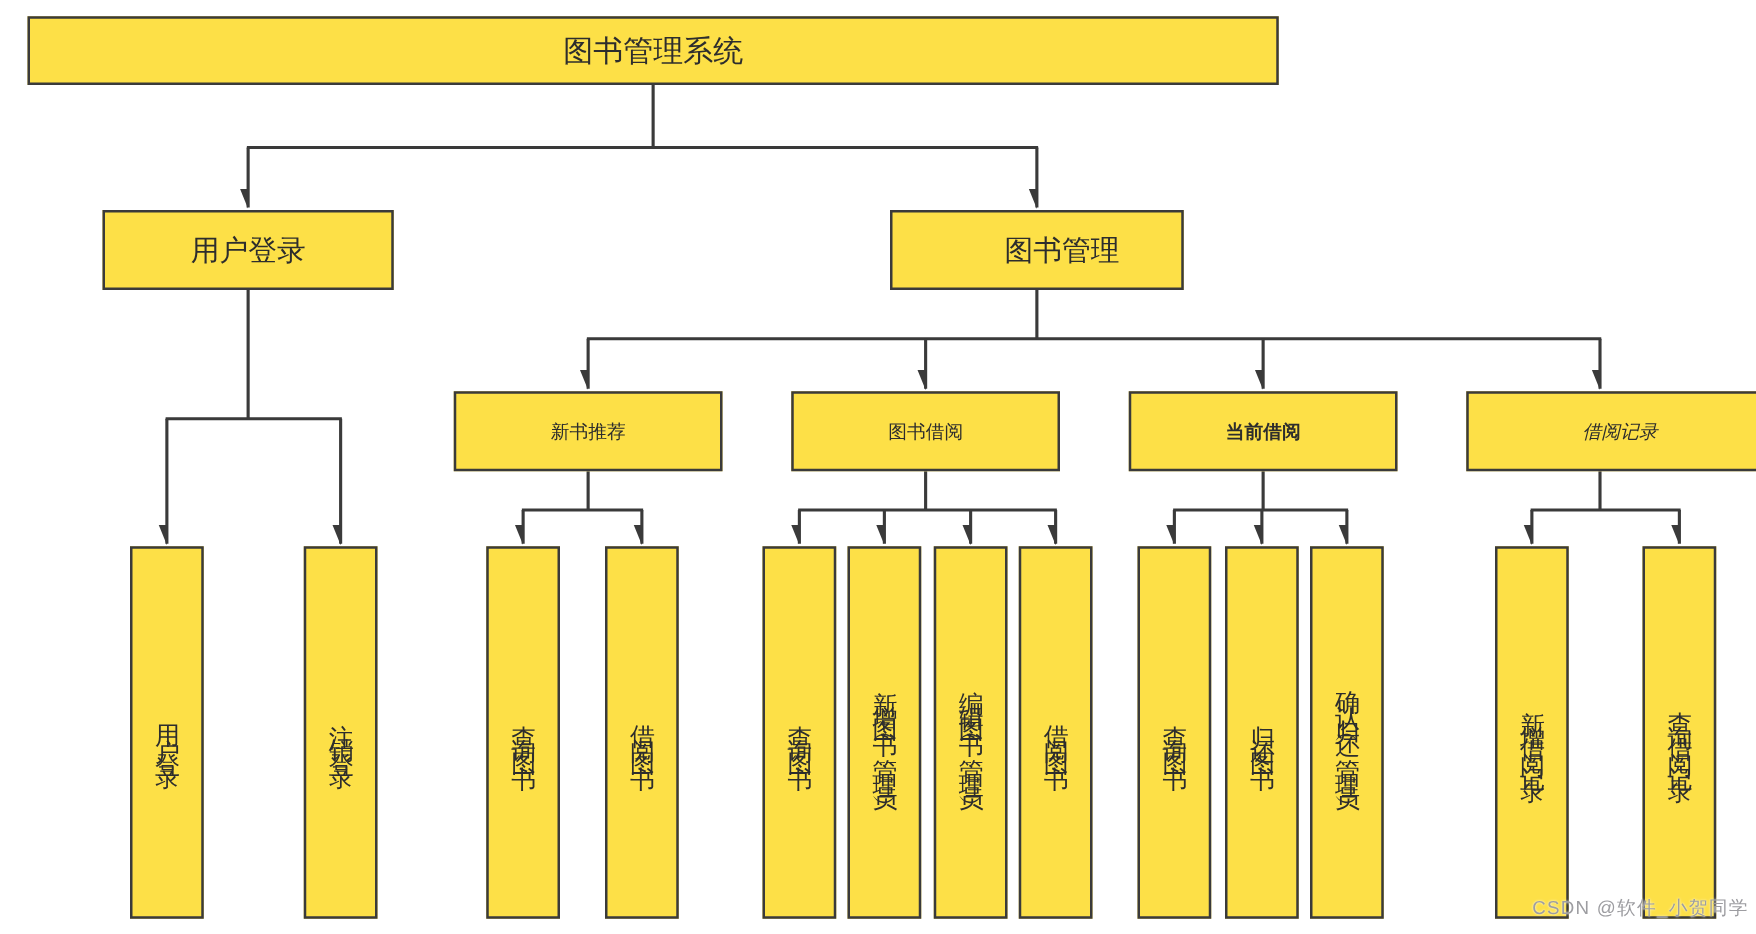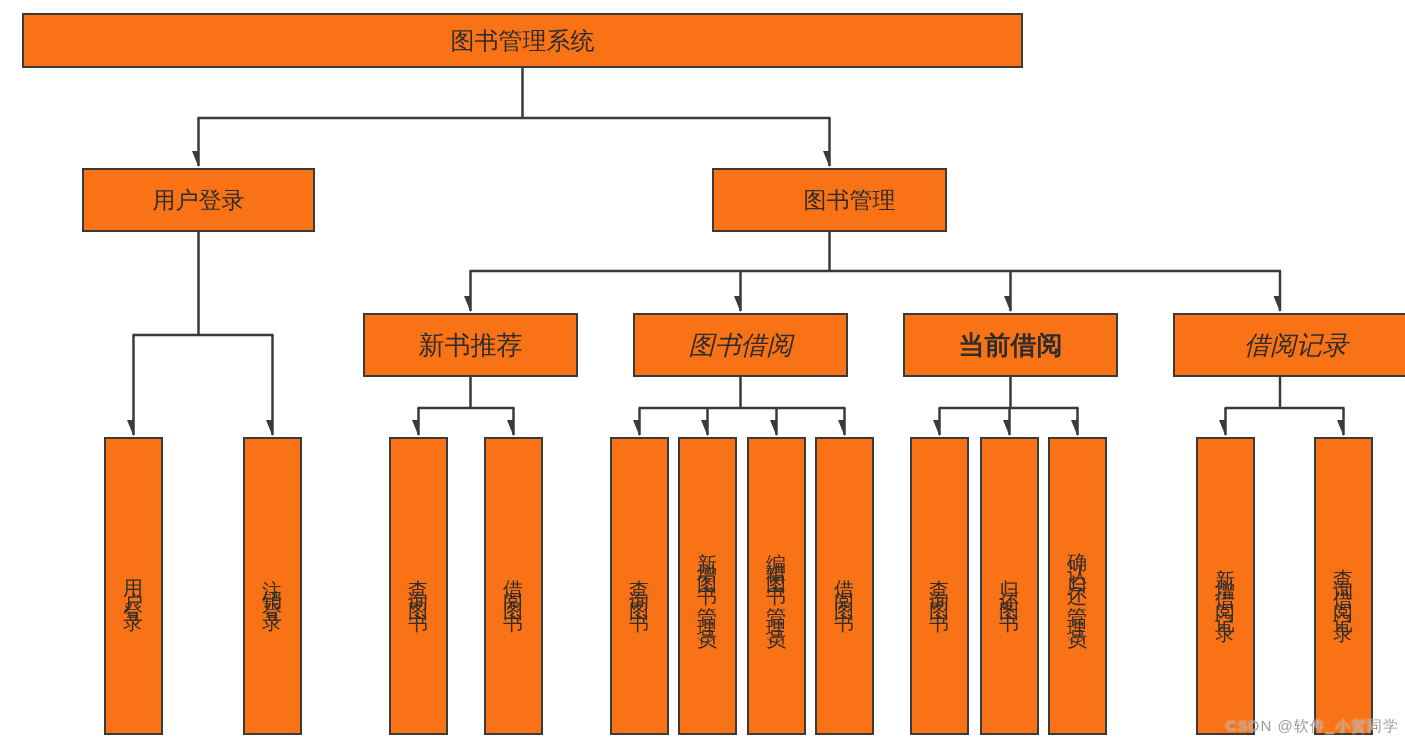--- a/index.html
+++ b/index.html
@@ -16,28 +16,28 @@
     width:1405px;height:747px;
     background:var(--bg);
     overflow:hidden;
   }
   svg.connectors{position:absolute;left:0;top:0;z-index:1;}
   svg.connectors path{stroke:var(--line);stroke-width:2.5;fill:none;}
   svg.connectors .arrowhead{fill:var(--line);stroke:none;}
 
   .node{
     position:absolute;
-    background:#f97316;
+    background:#fde047;
     border:2.5px solid var(--line);
     display:flex;align-items:center;justify-content:center;
     z-index:2;
   }
   .node--root{left:22px;top:13px;width:1001px;height:55px;font-size:24px;}
   .node--l2{top:168px;height:64px;font-size:23px;}
-  .node--l3{top:313px;height:64px;font-size:26px;}
+  .node--l3{top:313px;height:64px;font-size:15px;}
   .node--leaf{
     top:437px;height:298px;width:59px;
     font-size:20px;
   }
   .vtext{
     writing-mode:vertical-rl;
     text-orientation:mixed;
     letter-spacing:11px;
     line-height:1;
     white-space:nowrap;
@@ -105,21 +105,21 @@
   <div class="node node--l2" style="left:82px;width:233px;">
     <span>用户登录</span>
   </div>
   <div class="node node--l2" style="left:712px;width:235px;padding-left:40px;">
     <span>图书管理</span>
   </div>
 
   <div class="node node--l3" style="left:363px;width:215px;">
     <span>新书推荐</span>
   </div>
-  <div class="node node--l3" style="left:633px;width:215px;font-style:italic;">
+  <div class="node node--l3" style="left:633px;width:215px;">
     <span>图书借阅</span>
   </div>
   <div class="node node--l3" style="left:903px;width:215px;font-weight:bold;">
     <span>当前借阅</span>
   </div>
   <div class="node node--l3" style="left:1173px;width:246px;font-style:italic;">
     <span>借阅记录</span>
   </div>
 
   <div class="node node--leaf" style="left:104px;">

